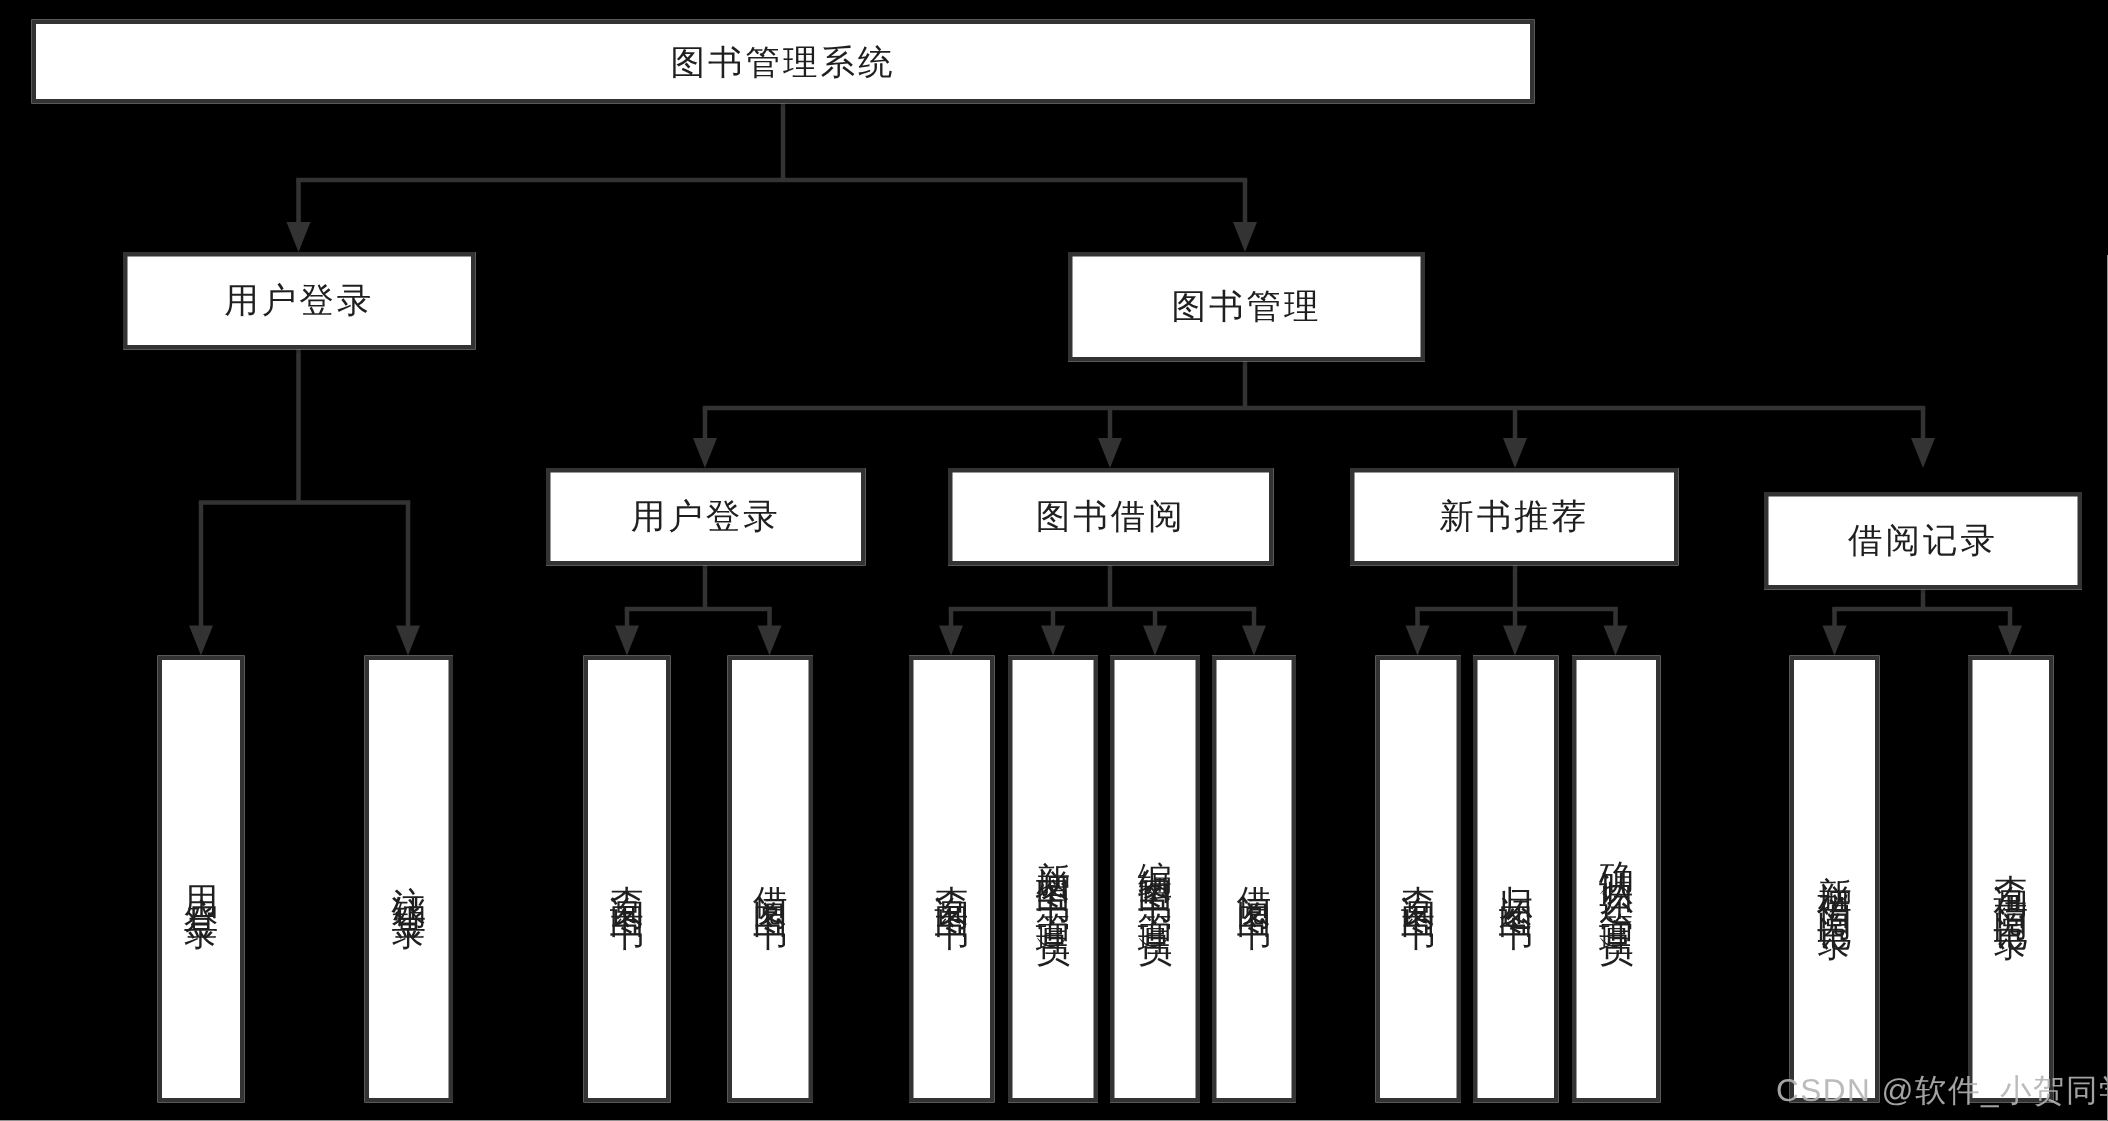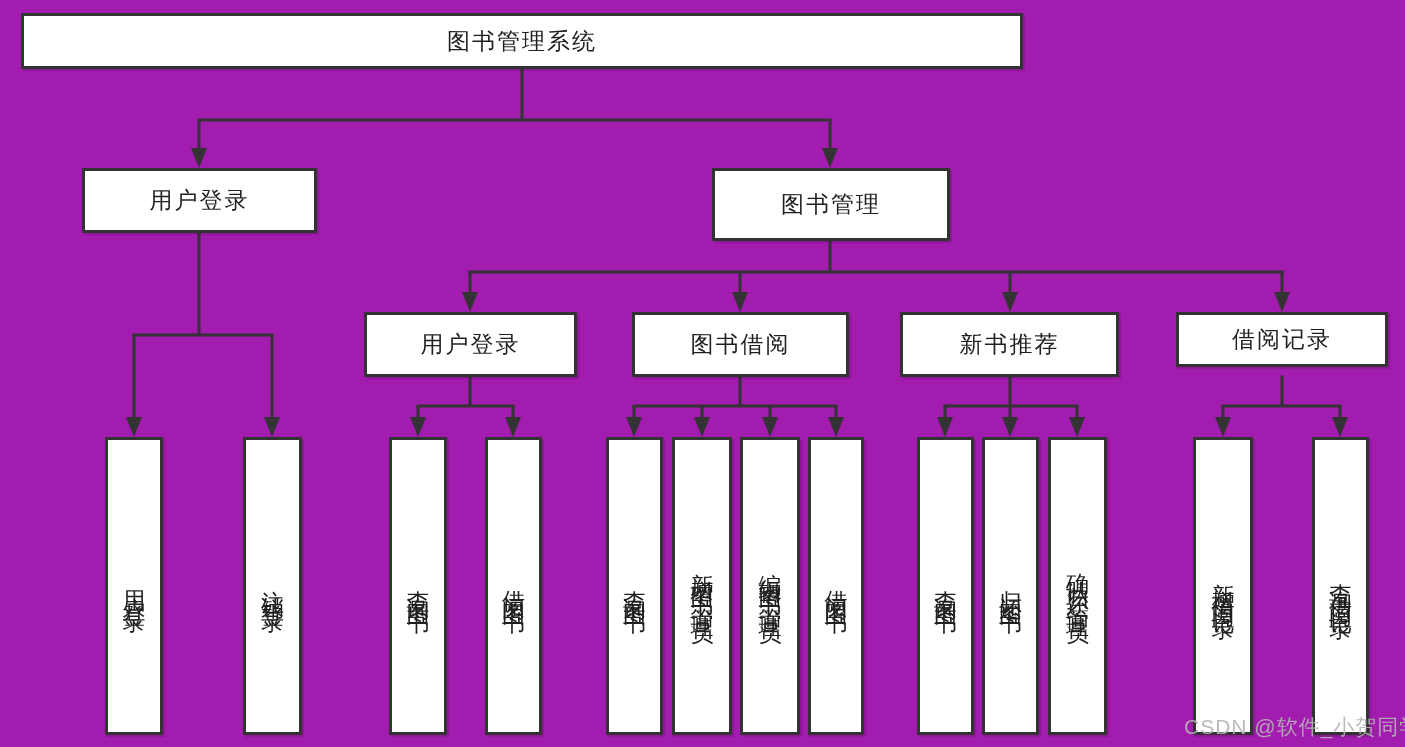--- a/index.html
+++ b/index.html
@@ -2,21 +2,21 @@
 <html><head>
 <meta charset="utf-8">
 <style>
   * { box-sizing: border-box; margin: 0; padding: 0; }
   html, body { background: #ffffff; }
   body { font-family: "Liberation Sans", sans-serif; }
   .diagram {
     position: relative;
     width: 1405px;
     height: 747px;
-    background: #a21caf;
+    background: #000000;
     overflow: hidden;
     color: #1f1f1f;
     text-align: right;
   }
   .connectors { position: absolute; left: 0; top: 0; width: 1405px; height: 747px; }
   .node {
     position: absolute;
     border: 3px solid #333333;
     background: #ffffff;
     display: flex;
@@ -129,21 +129,21 @@
 
   <div class="node" style="left:364px;top:312px;width:213px;height:65px">
     <span>用户登录</span>
   </div>
   <div class="node" style="left:632px;top:312px;width:217px;height:65px">
     <span>图书借阅</span>
   </div>
   <div class="node" style="left:900px;top:312px;width:219px;height:65px">
     <span>新书推荐</span>
   </div>
-  <div class="node" style="left:1176px;top:312px;width:212px;height:55px">
+  <div class="node" style="left:1176px;top:328px;width:212px;height:65px">
     <span>借阅记录</span>
   </div>
 
   <div class="node leaf v" style="left:105px;width:58px">
     <span>用户登录</span>
   </div>
   <div class="node leaf v" style="left:243px;width:59px">
     <span>注销登录</span>
   </div>
 

